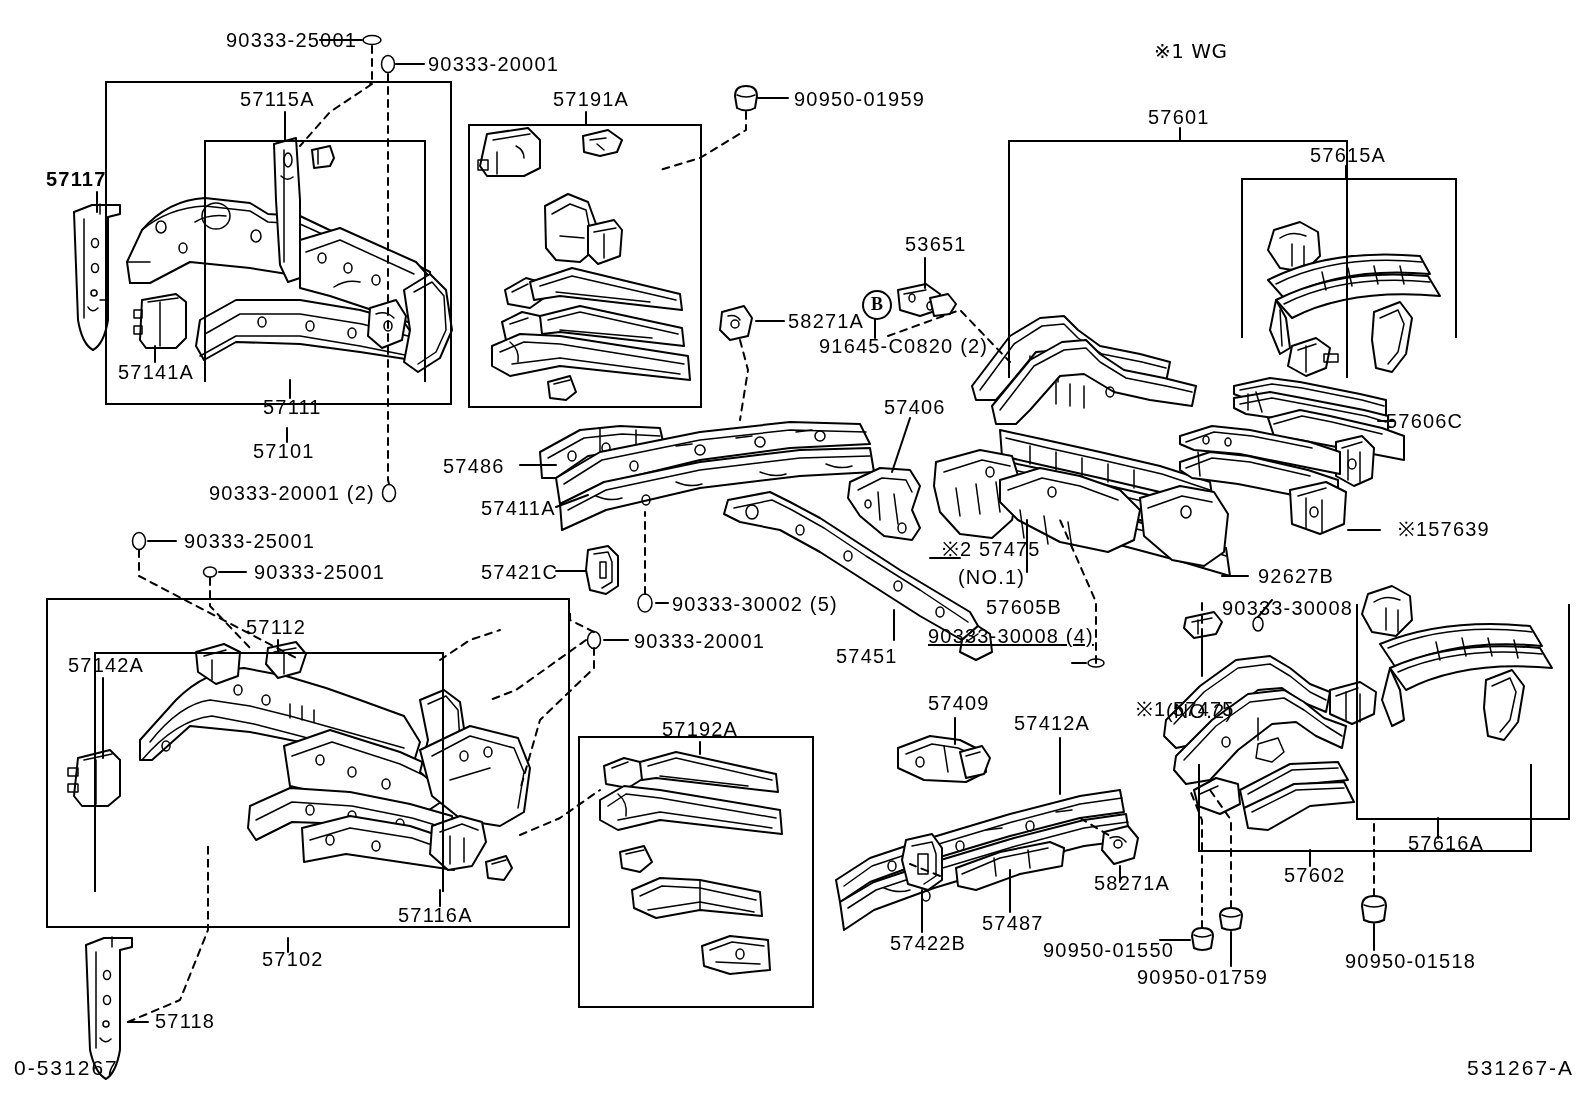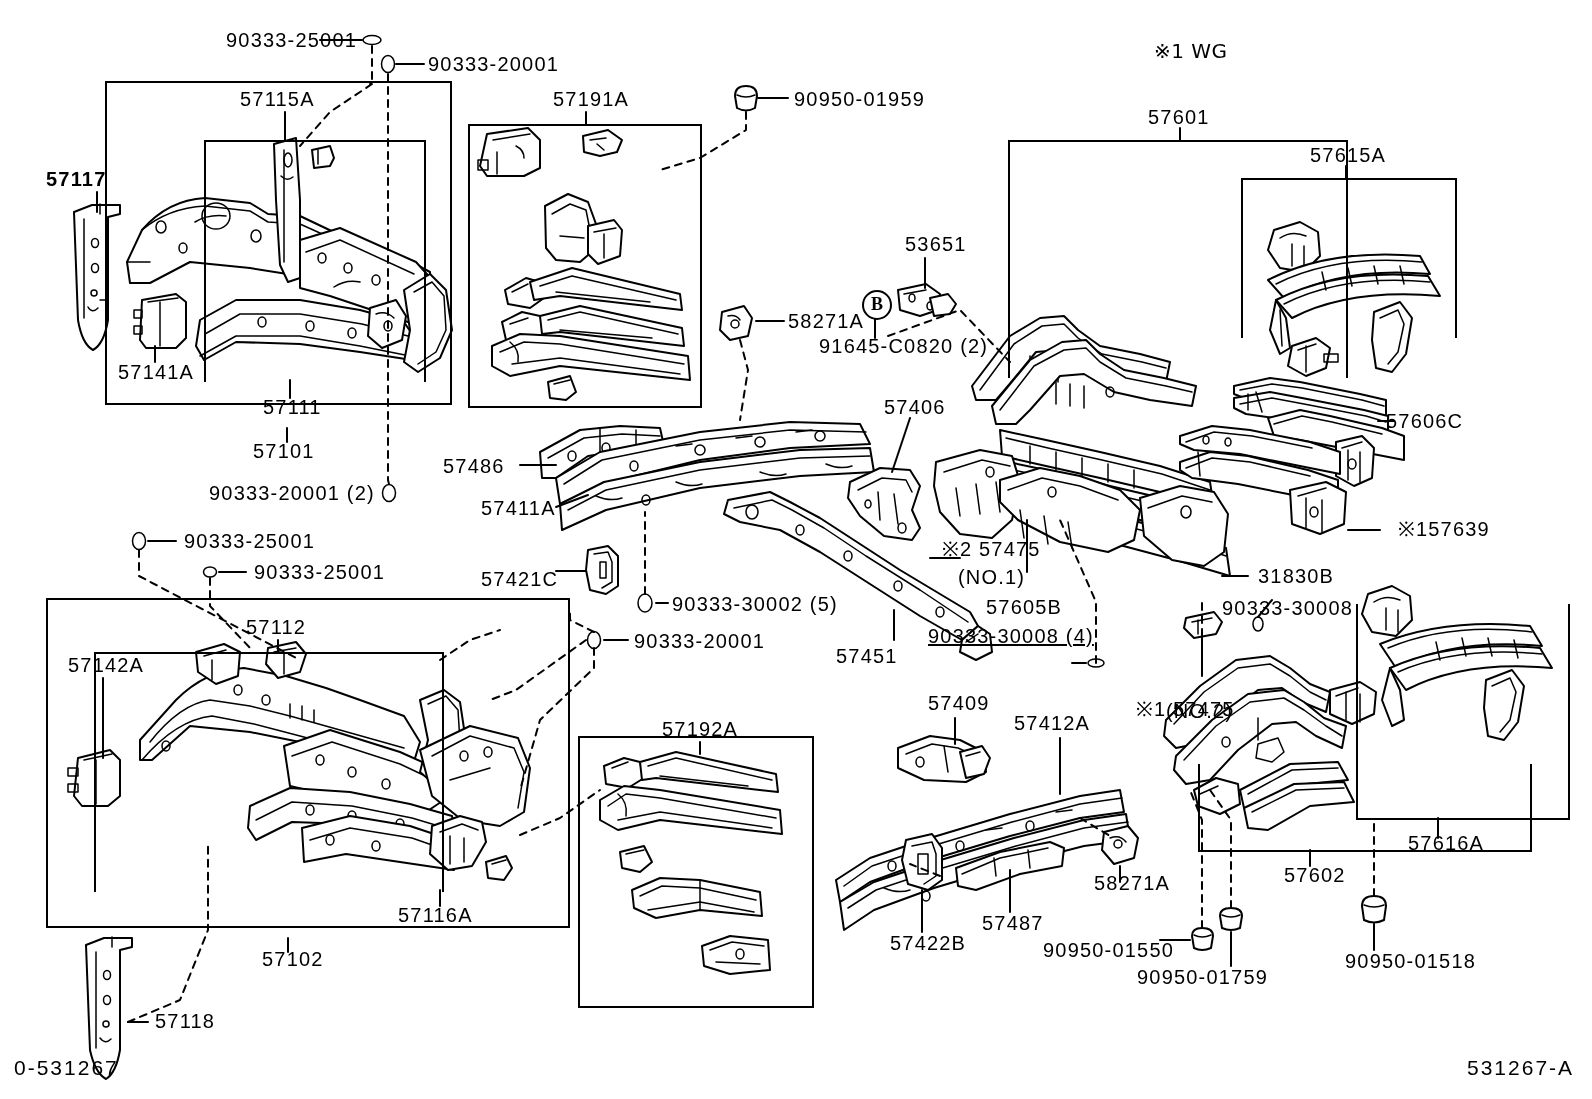--- a/index.html
+++ b/index.html
@@ -760,32 +760,32 @@
   <div class="lbl" style="left:905px;  top:233px;">53651</div>
   <div class="lbl" style="left:788px;  top:310px;">58271A</div>
   <div class="lbl" style="left:819px;  top:335px;">91645-C0820 (2)</div>
 
   <div class="lbl" style="left:1148px; top:106px;">57601</div>
   <div class="lbl" style="left:1310px; top:144px;">57615A</div>
   <div class="lbl" style="left:1386px; top:410px;">57606C</div>
   <div class="lbl" style="left:884px;  top:396px;">57406</div>
   <div class="lbl" style="left:443px;  top:455px;">57486</div>
   <div class="lbl" style="left:481px;  top:497px;">57411A</div>
-  <div class="lbl" style="left:481px;  top:561px;margin-top:7px;">57421C</div>
+  <div class="lbl" style="left:481px;  top:561px;">57421C</div>
   <div class="lbl" style="left:672px;  top:593px;">90333-30002 (5)</div>
   <div class="lbl" style="left:634px;  top:630px;">90333-20001</div>
 
   <div class="lbl" style="left:942px;  top:538px;">※2 57475</div>
   <div class="lbl" style="left:958px;  top:566px;">(NO.1)</div>
   <div class="lbl" style="left:986px;  top:596px;">57605B</div>
   <div class="lbl" style="left:836px;  top:645px;">57451</div>
   <div class="lbl" style="left:928px;  top:625px;text-decoration:underline;">90333-30008 (4)</div>
 
   <div class="lbl" style="left:1398px; top:518px;">※157639</div>
-  <div class="lbl" style="left:1258px; top:565px;">31830B</div>
+  <div class="lbl" style="left:1258px; top:565px;">92627B</div>
   <div class="lbl" style="left:1222px; top:597px;">90333-30008</div>
   <div class="lbl" style="left:1136px; top:674px;margin-top:24px;">※1 57475</div>
   <div class="lbl" style="left:1166px; top:700px;text-align:right;">(NO.2)</div>
 
   <div class="lbl" style="left:184px;  top:530px;">90333-25001</div>
   <div class="lbl" style="left:254px;  top:561px;">90333-25001</div>
   <div class="lbl" style="left:246px;  top:616px;">57112</div>
   <div class="lbl" style="left:68px;   top:654px;">57142A</div>
   <div class="lbl" style="left:398px;  top:904px;">57116A</div>
   <div class="lbl" style="left:262px;  top:948px;">57102</div>

